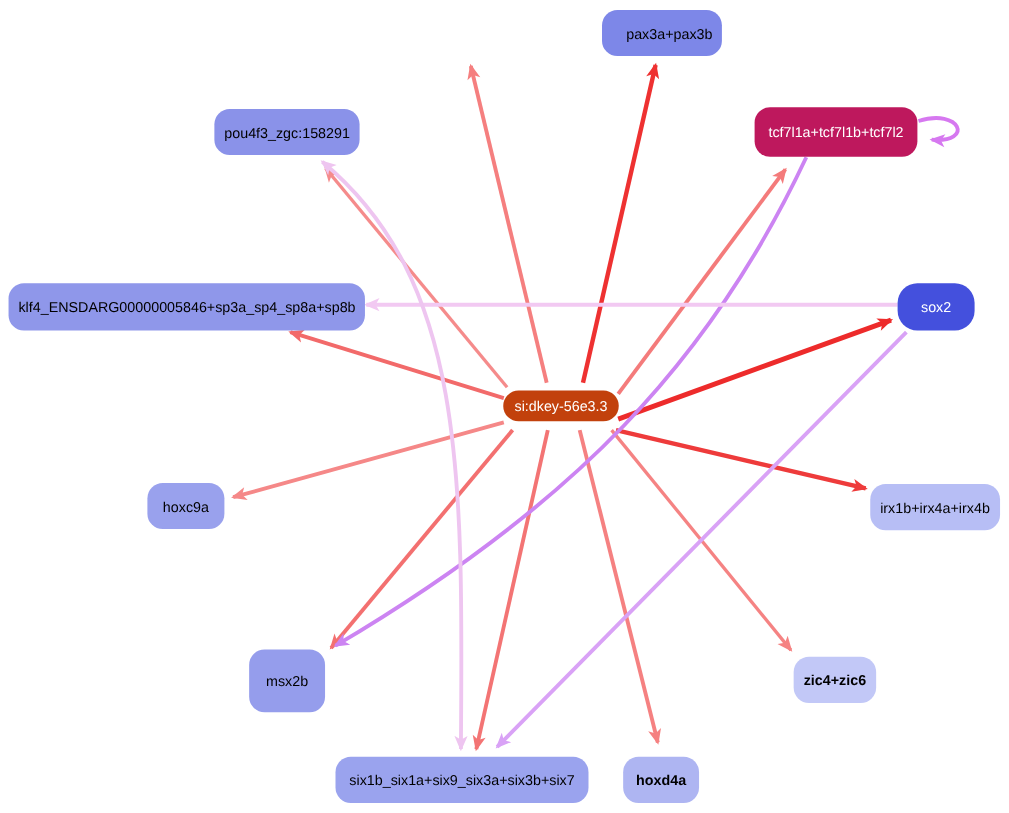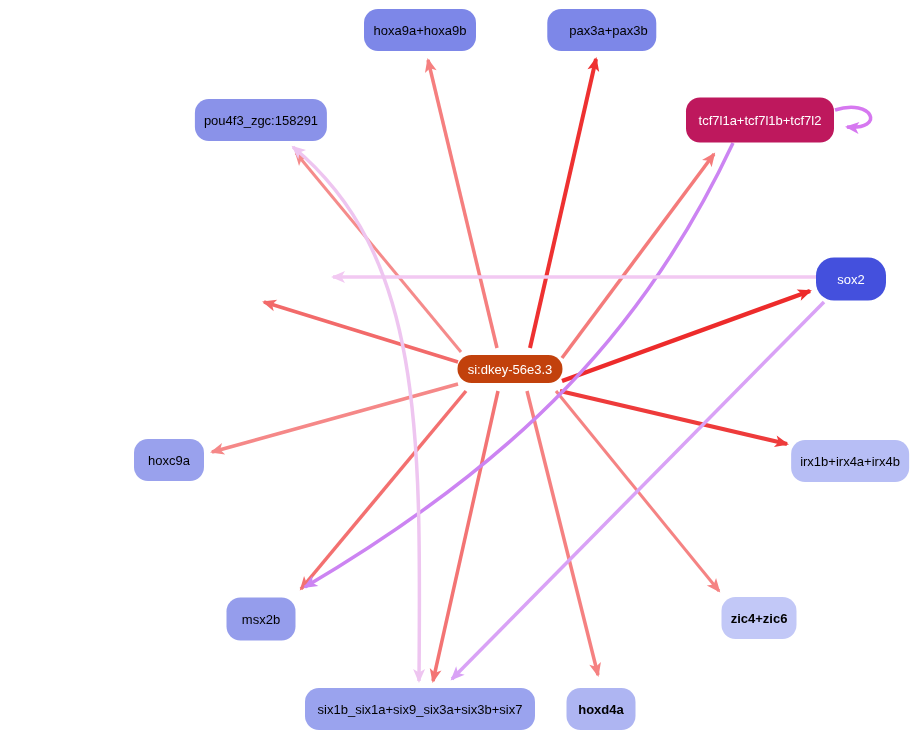--- a/index.html
+++ b/index.html
@@ -108,45 +108,45 @@
       <path d="M 556,391 L 719,591" fill="none" stroke="#f58383" stroke-width="3" stroke-linecap="butt" marker-end="url(#arwf58383e)"></path>
       <path d="M 498,391 L 433,681" fill="none" stroke="#f37474" stroke-width="3.5" stroke-linecap="butt" marker-end="url(#arwf37474e)"></path>
       <path d="M 527,391 L 598,675" fill="none" stroke="#f58181" stroke-width="3.5" stroke-linecap="butt" marker-end="url(#arwf58181e)"></path>
       <path d="M 835,110 C 873,98 886,130 847,127" fill="none" stroke="#d678f0" stroke-width="3.5" stroke-linecap="butt" marker-end="url(#arwd678f0e)"></path>
       <path d="M 733,143 C 645,330 520,460 305,587" fill="none" stroke="#cc84f2" stroke-width="3.5" stroke-linecap="butt" marker-end="url(#arwcc84f2e)"></path>
       <path d="M 816,277 L 333,277" fill="none" stroke="#f2c9f2" stroke-width="3.5" stroke-linecap="butt" marker-end="url(#arwf2c9f2e)"></path>
       <path d="M 824,302 L 452,679" fill="none" stroke="#d9a2f6" stroke-width="3.5" stroke-linecap="butt" marker-end="url(#arwd9a2f6e)"></path>
       <path d="M 293,147 C 423,255 421,430 419,681" fill="none" stroke="#eec5f0" stroke-width="3.5" stroke-linecap="butt" marker-end="url(#arweec5f0e)" marker-start="url(#arweec5f0s)"></path>
     </svg>
   <div id="node-layer">
-      <div class="node" style="left: 420px; top: 30px; min-width: 112px; height: 42px; background: rgb(125, 135, 232); color: rgb(0, 0, 0);">
-        <span>hoxa9a+hoxa9b</span>
-      </div>
       <div class="node" style="left: 602px; top: 30px; min-width: 97px; height: 42px; background: rgb(125, 135, 232); color: rgb(0, 0, 0); padding-left: 22px;">
         <span>pax3a+pax3b</span>
       </div>
       <div class="node" style="left: 261px; top: 120px; min-width: 124px; height: 42px; background: rgb(138, 146, 233); color: rgb(0, 0, 0);">
         <span>pou4f3_zgc:158291</span>
       </div>
       <div class="node" style="left: 760px; top: 120px; min-width: 148px; height: 45px; background: #be185d; color: rgb(255, 255, 255);">
         <span>tcf7l1a+tcf7l1b+tcf7l2</span>
+      </div>
+      <div class="node" style="left: 170px; top: 279px; min-width: 312px; height: 43px; background: rgb(143, 151, 234); color: rgb(0, 0, 0);">
+        <span>klf4_ENSDARG00000005846+sp3a_sp4_sp8a+sp8b</span>
       </div>
       <div class="node" style="left: 851px; top: 279px; min-width: 70px; height: 43px; background: rgb(68, 80, 221); color: #ffffff; border-radius: 18px;">
         <span>sox2</span>
       </div>
       <div class="node" style="left: 510px; top: 369px; min-width: 105px; height: 28px; background: #c2410c; color: rgb(255, 255, 255);">
         <span>si:dkey-56e3.3</span>
       </div>
       <div class="node" style="left: 169px; top: 460px; min-width: 70px; height: 42px; background: rgb(153, 161, 237); color: rgb(0, 0, 0);">
         <span>hoxc9a</span>
       </div>
       <div class="node" style="left: 850px; top: 461px; min-width: 113px; height: 42px; background: rgb(183, 190, 245); color: rgb(0, 0, 0);">
         <span>irx1b+irx4a+irx4b</span>
       </div>
-      <div class="node" style="left: 261px; top: 619px; min-width: 69px; height: 43px; background: rgb(149, 157, 236); color: rgb(0, 0, 0);">
+      <div class="node" style="left: 261px; top: 619px; min-width: 69px; height: 57px; background: rgb(149, 157, 236); color: rgb(0, 0, 0);">
         <span>msx2b</span>
       </div>
       <div class="node" style="left: 759px; top: 618px; min-width: 75px; height: 42px; background: rgb(194, 200, 247); color: rgb(0, 0, 0); font-weight: bold;">
         <span>zic4+zic6</span>
       </div>
       <div class="node" style="left: 420px; top: 709px; min-width: 230px; height: 42px; background: rgb(154, 163, 238); color: rgb(0, 0, 0);">
         <span>six1b_six1a+six9_six3a+six3b+six7</span>
       </div>
       <div class="node" style="left: 601px; top: 709px; min-width: 69px; height: 42px; background: rgb(174, 181, 242); color: rgb(0, 0, 0); font-weight: bold;">
         <span>hoxd4a</span>

